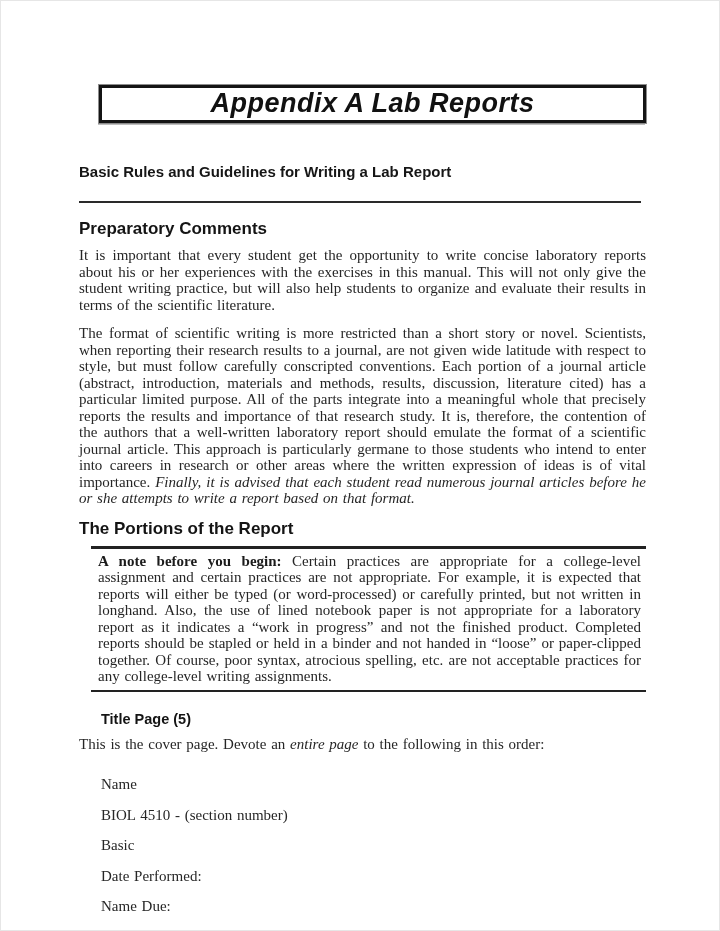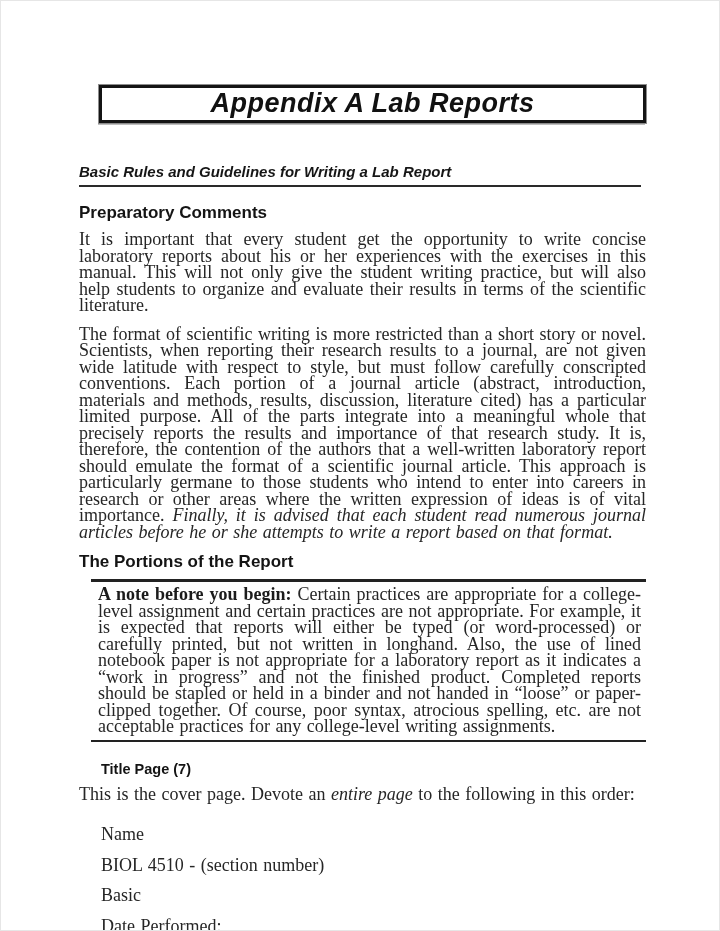--- a/index.html
+++ b/index.html
@@ -40,39 +40,38 @@
     font-size: 27px;
     letter-spacing: 0.5px;
     color: #111;
     transform: translateY(-1px);
   }
   
   .rule-heading {
     margin-top: 40px;
     font-family: "Liberation Sans", sans-serif;
     font-weight: bold;
-    font-style: italic;
     font-size: 15px;
     color: #161616;
-    padding-bottom: 5px;
+    padding-bottom: 21px;
     border-bottom: 2px solid #2a2a2a;
     width: 562px;
   }
   
   .h-sans {
     font-family: "Liberation Sans", sans-serif;
     font-weight: bold;
     font-size: 17px;
     color: #141414;
     margin: 16px 0 8px 0;
   }
   .h-sans.portions { margin-top: 12px; margin-bottom: 7px; }
   
   .body {
-    font-size: 18px;
+    font-size: 15px;
     line-height: 16.5px;
     text-align: justify;
     margin: 0 0 12px 0;
     color: #262626;
     word-spacing: 1px;
   }
   .body em { font-style: italic; }
   
   .notebox {
     margin-left: 12px;
@@ -116,21 +115,21 @@
     <p class="body">It is important that every student get the opportunity to write concise laboratory reports about his or her experiences with the exercises in this manual. This will not only give the student writing practice, but will also help students to organize and evaluate their results in terms of the scientific literature.</p>
 
     <p class="body"><span>The format of scientific writing is more restricted than a short story or novel. Scientists, when reporting their research results to a journal, are not given wide latitude with respect to style, but must follow carefully conscripted conventions. Each portion of a journal article (abstract, introduction, materials and methods, results, discussion, literature cited) has a particular limited purpose. All of the parts integrate into a meaningful whole that precisely reports the results and importance of that research study. It is, therefore, the contention of the authors that a well-written laboratory report should emulate the format of a scientific journal article. This approach is particularly germane to those students who intend to enter into careers in research or other areas where the written expression of ideas is of vital importance. </span><em>Finally, it is advised that each student read numerous journal articles before he or she attempts to write a report based on that format.</em></p>
 
     <div class="h-sans portions">The Portions of the Report</div>
 
     <div class="notebox">
       <p class="body"><strong>A note before you begin:</strong><span> Certain practices are appropriate for a college-level assignment and certain practices are not appropriate. For example, it is expected that reports will either be typed (or word-processed) or carefully printed, but not written in longhand. Also, the use of lined notebook paper is not appropriate for a laboratory report as it indicates a “work in progress” and not the finished product. Completed reports should be stapled or held in a binder and not handed in “loose” or paper-clipped together. Of course, poor syntax, atrocious spelling, etc. are not acceptable practices for any college-level writing assignments.</span></p>
     </div>
 
-    <div class="h-sub">Title Page (7)</div>
+    <div class="h-sub">Title Page (5)</div>
 
     <p class="body intro"><span>This is the cover page. Devote an </span><em>entire page</em><span> to the following in this order:</span></p>
 
     <p class="body item">Name</p>
     <p class="body item">BIOL 4510 - (section number)</p>
     <p class="body item">Basic</p>
     <p class="body item">Date Performed:</p>
     <p class="body item">Name Due:</p>
     <p class="body item">Lab Partners:</p>
     <p class="body item gap-top">TA for the experiment:</p>

